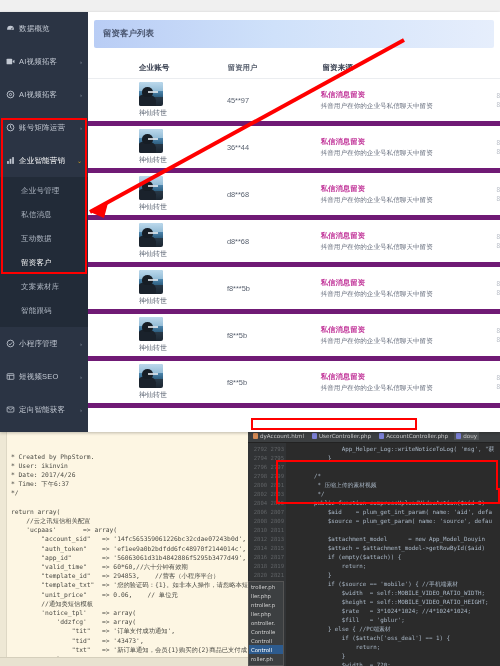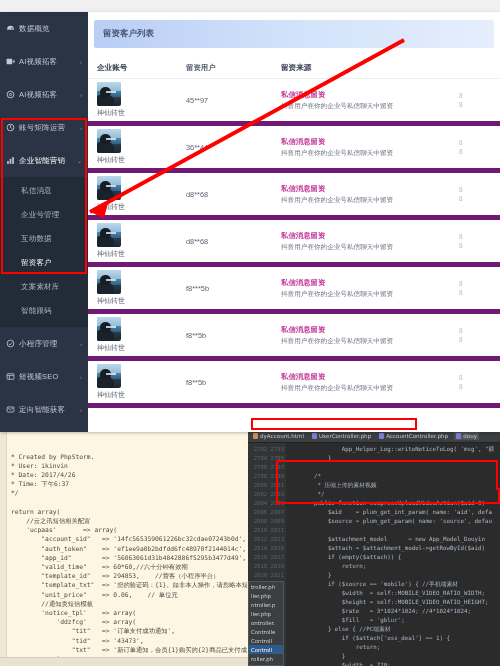--- a/index.html
+++ b/index.html
@@ -116,21 +116,21 @@
   }
   .tbl { margin-top:9px; width:100%; }
   .tbl-head {
     display:flex; height:22px; align-items:center;
     border-bottom:1px solid #ebedf0; color:#3b4252; font-size:7.6px; font-weight:bold;
   }
   .tbl-row {
     display:flex; align-items:center; min-height:47px;
     border-bottom:5px solid #701a75;
   }
-  .c-acct { width:98px; padding-left:9px; }
+  .c-acct { width:98px; padding-left:9px;margin-left:42px; }
   .c-user { width:95px; color:#5a6270; font-size:7.4px; }
   .c-src  { width:178px; }
   .c-tail { flex:1; }
   .acct-cell { display:flex; flex-direction:column; align-items:flex-start; }
   .avatar {
     width:24px; height:24px; border-radius:2px; overflow:hidden; position:relative;
     background:linear-gradient(175deg,#8fbcd8 0%,#5e93b8 38%,#2a3b4a 62%,#1b2530 100%);
   }
   .avatar .sky { position:absolute; left:0; top:0; width:100%; height:42%;
     background:linear-gradient(180deg,#bcd9ec,#8fb9d4); }
@@ -360,24 +360,24 @@
             <rect x="6.5" y="5" width="3" height="9"></rect>
             <rect x="11" y="2" width="3" height="12"></rect>
           </svg>
         </span>
       <span class="nav-label">企业智能营销</span>
       <span class="nav-arrow">⌄</span>
     </div>
 
     <div class="sub-list">
       <div class="sub-item">
-          <span>私信消息</span>
+          <span>企业号管理</span>
         </div>
       <div class="sub-item">
-          <span>企业号管理</span>
+          <span>私信消息</span>
         </div>
       <div class="sub-item">
           <span>互动数据</span>
         </div>
       <div class="sub-item current">
           <span>留资客户</span>
         </div>
       <div class="sub-item">
           <span>文案素材库</span>
         </div>

